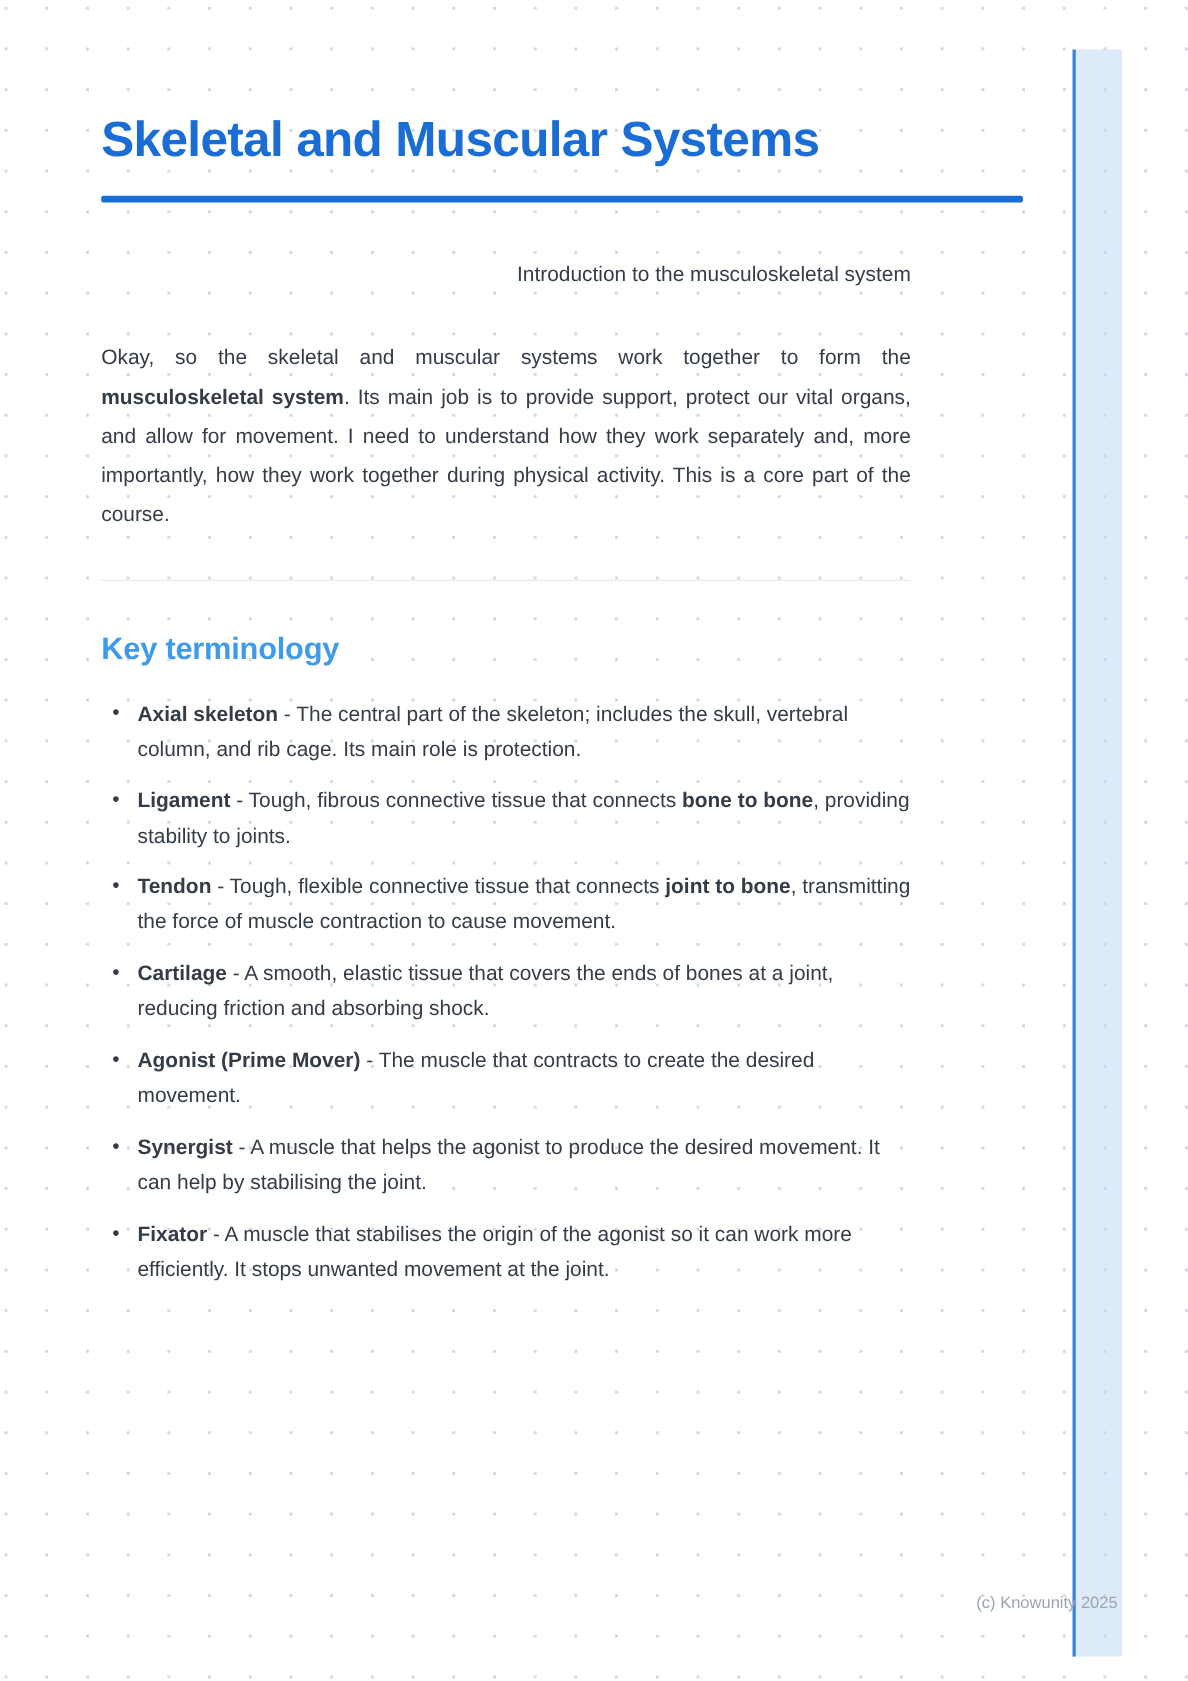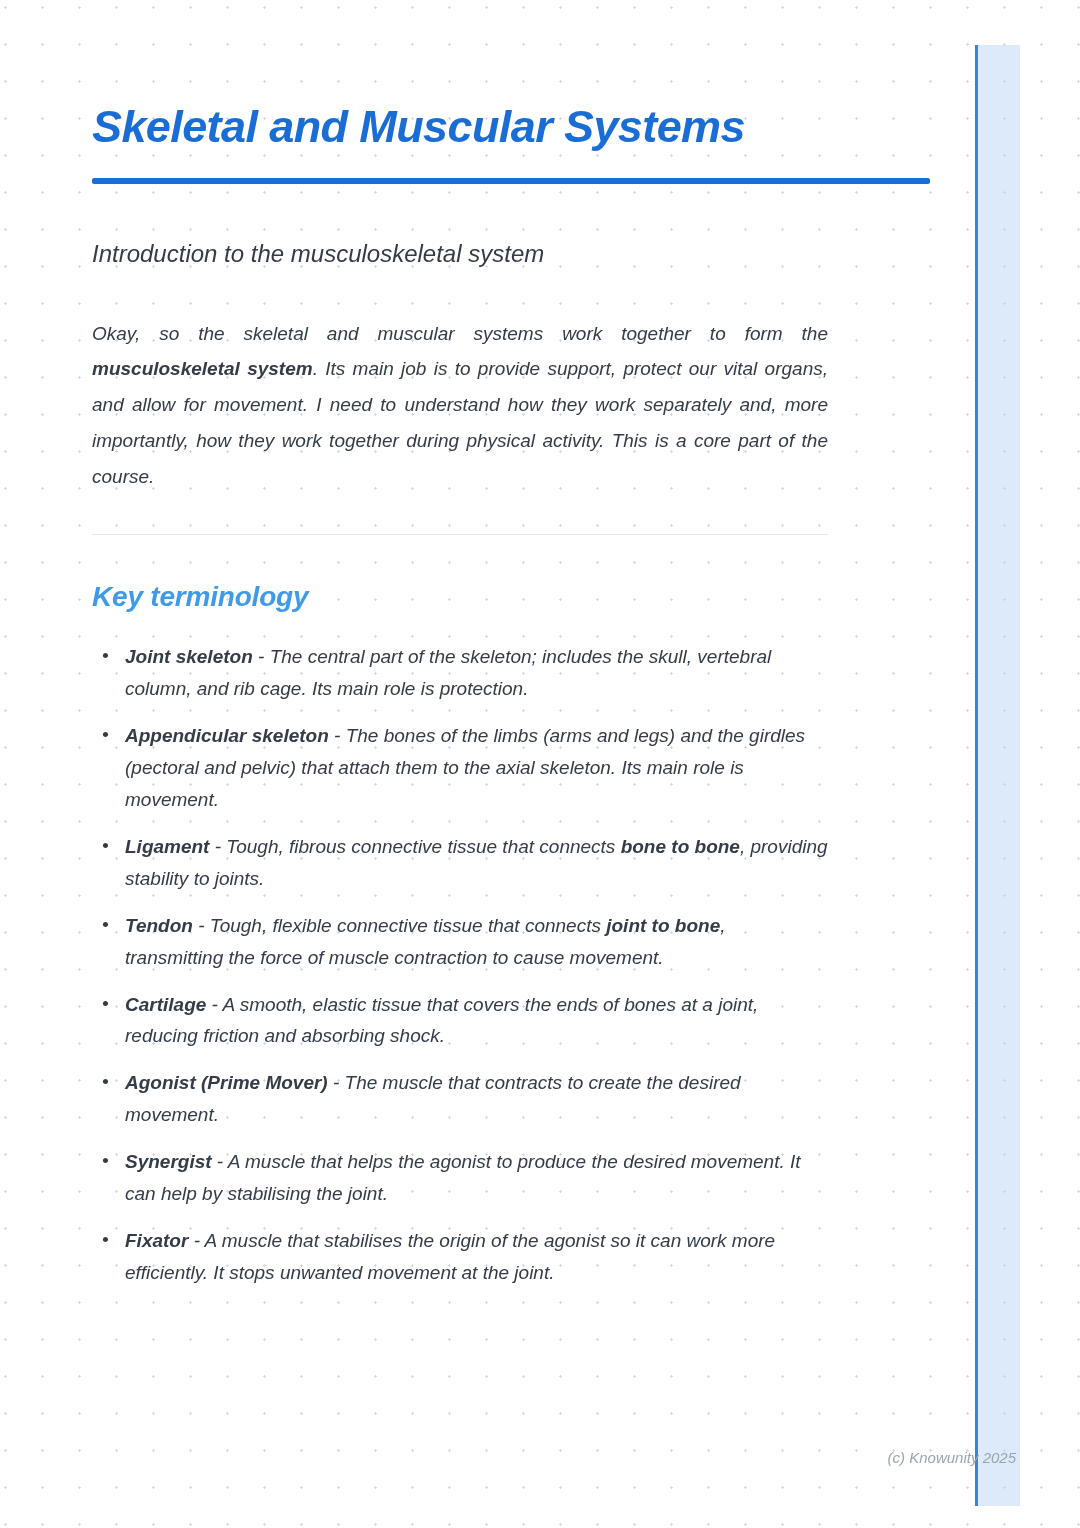--- a/index.html
+++ b/index.html
@@ -11,21 +11,20 @@
   .page {
     position: relative;
     width: 1080px;
     height: 1528px;
     margin: 0 auto;
     overflow: hidden;
     background-color: #ffffff;
     background-image: radial-gradient(circle, rgba(148,163,178,0.40) 1.3px, transparent 1.4px);
     background-size: 37px 37px;
     background-position: 24px 26px;
-    font-style: italic;
   }
   .edge-band {
     position: absolute;
     top: 45px;
     bottom: 22px;
     right: 60px;
     width: 42px;
     background: var(--edge-band, rgba(187,214,243,0.5));
   }
   .edge-line {
@@ -52,22 +51,23 @@
   }
   .title-rule {
     margin-top: 16px;
     width: 838px;
     height: 6px;
     border-radius: 2px;
     background: var(--title-blue, #1a6dd5);
   }
   .intro-label {
     margin-top: 52px;
-    font-size: 24px;
+    font-size: 19px;
     line-height: 1.5;
+    text-align: right;
   }
   .intro-paragraph {
     margin-top: 44px;
     font-size: 19px;
     line-height: 1.88;
     text-align: justify;
   }
   .section-divider {
     margin-top: 40px;
     border: none;
@@ -124,22 +124,21 @@
 
     <p class="intro-label">Introduction to the musculoskeletal system</p>
 
     <p class="intro-paragraph"><span>Okay, so the skeletal and muscular systems work together to form the </span><strong>musculoskeletal system</strong><span>. Its main job is to provide support, protect our vital organs, and allow for movement. I need to understand how they work separately and, more importantly, how they work together during physical activity. This is a core part of the course.</span></p>
 
     <hr class="section-divider">
 
     <h2 class="section-heading">Key terminology</h2>
 
     <ul class="terms" id="terms-list">
-        <li><strong>Joint skeleton</strong><span> - The central part of the skeleton; includes the skull, vertebral column, and rib cage. Its main role is protection.</span></li>
-        <li><strong>Appendicular skeleton</strong><span> - The bones of the limbs (arms and legs) and the girdles (pectoral and pelvic) that attach them to the axial skeleton. Its main role is movement.</span></li>
+        <li><strong>Axial skeleton</strong><span> - The central part of the skeleton; includes the skull, vertebral column, and rib cage. Its main role is protection.</span></li>
         <li><strong>Ligament</strong><span> - Tough, fibrous connective tissue that connects </span><strong>bone to bone</strong><span>, providing stability to joints.</span></li>
         <li><strong>Tendon</strong><span> - Tough, flexible connective tissue that connects </span><strong>joint to bone</strong><span>, transmitting the force of muscle contraction to cause movement.</span></li>
         <li><strong>Cartilage</strong><span> - A smooth, elastic tissue that covers the ends of bones at a joint, reducing friction and absorbing shock.</span></li>
         <li><strong>Agonist (Prime Mover)</strong><span> - The muscle that contracts to create the desired movement.</span></li>
         <li><strong>Synergist</strong><span> - A muscle that helps the agonist to produce the desired movement. It can help by stabilising the joint.</span></li>
         <li><strong>Fixator</strong><span> - A muscle that stabilises the origin of the agonist so it can work more efficiently. It stops unwanted movement at the joint.</span></li>
       </ul>
 
   </div>
 

